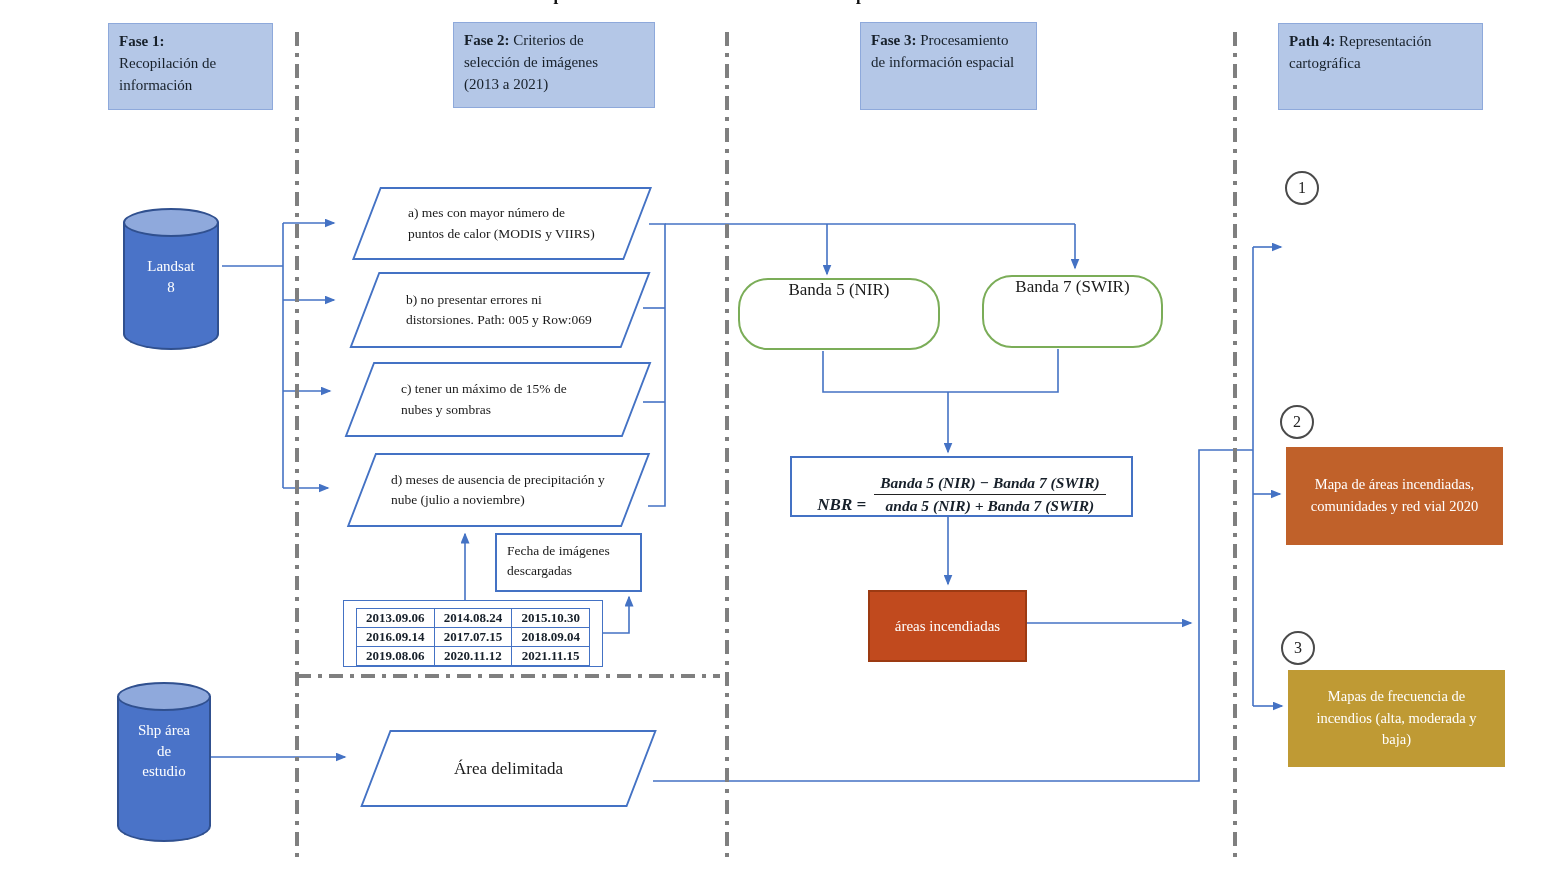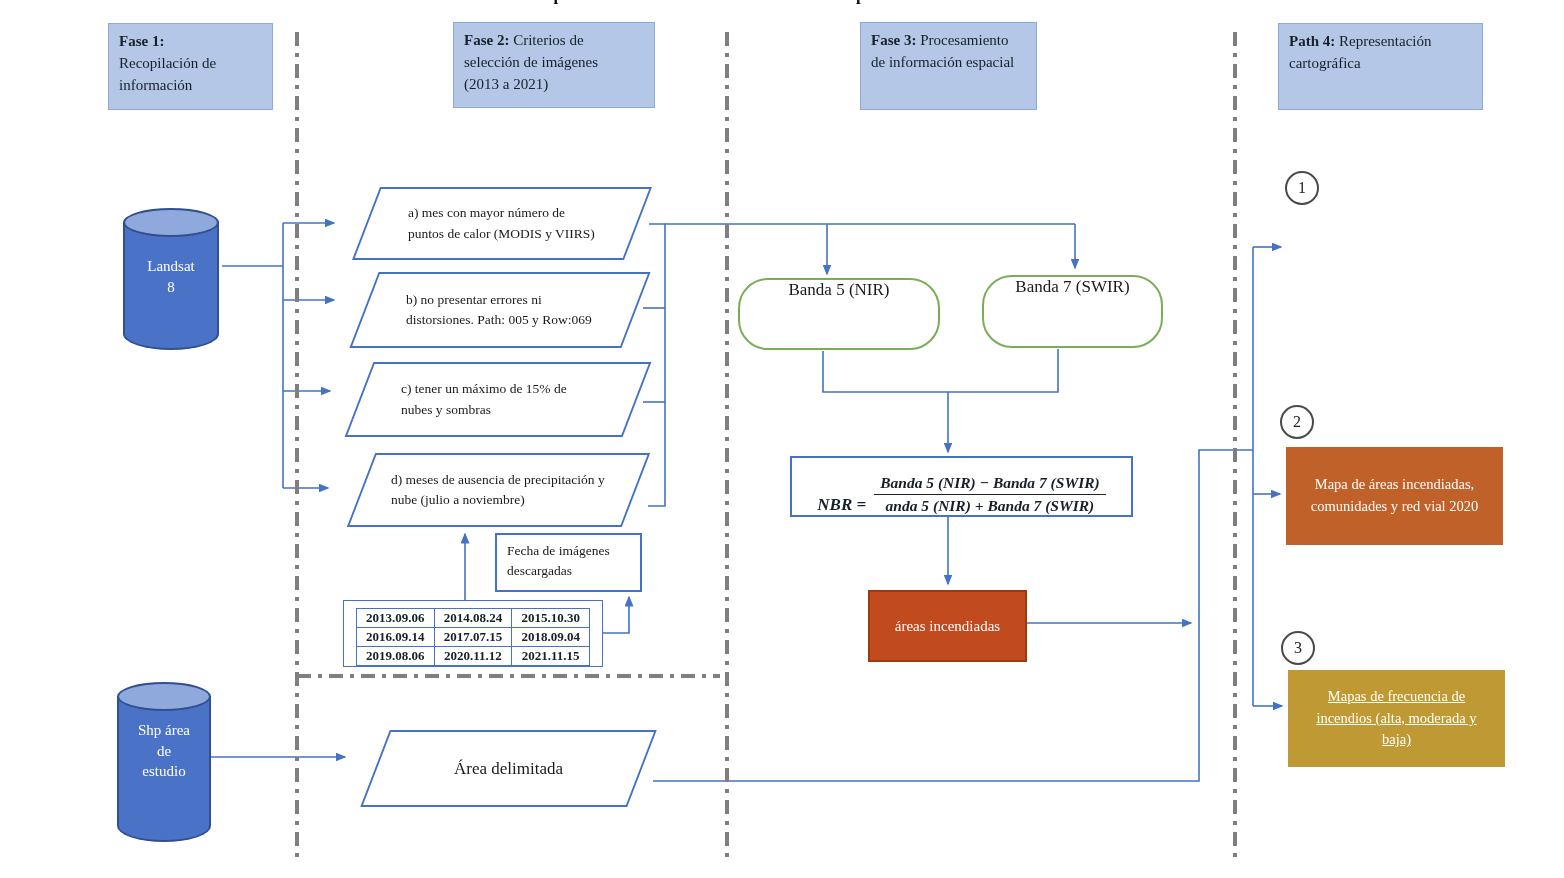--- a/index.html
+++ b/index.html
@@ -78,21 +78,21 @@
   .result{
     background:#c14a1e;border:2.5px solid #9c3a12;color:#fff;
     display:flex;align-items:center;justify-content:center;font-size:15px;
   }
   .outbox{
     color:#fff;display:flex;align-items:center;justify-content:center;
     text-align:center;font-size:14.5px;line-height:1.5;padding:0 14px;
   }
   .out1{background:#2e4f92;}
   .out2{background:#c0612a;}
-  .out3{background:#bf9a34;text-decoration:underline;}
+  .out3{background:#bf9a34;}
   .numcircle{
     width:34px;height:34px;border-radius:50%;background:#fff;border:2px solid #4a4a4a;
     display:flex;align-items:center;justify-content:center;font-size:16px;color:#222;
   }
 
   .title{
     left:0;top:-15px;width:1564px;text-align:center;
     font-size:17px;font-weight:bold;color:#111;
   }
 </style>

